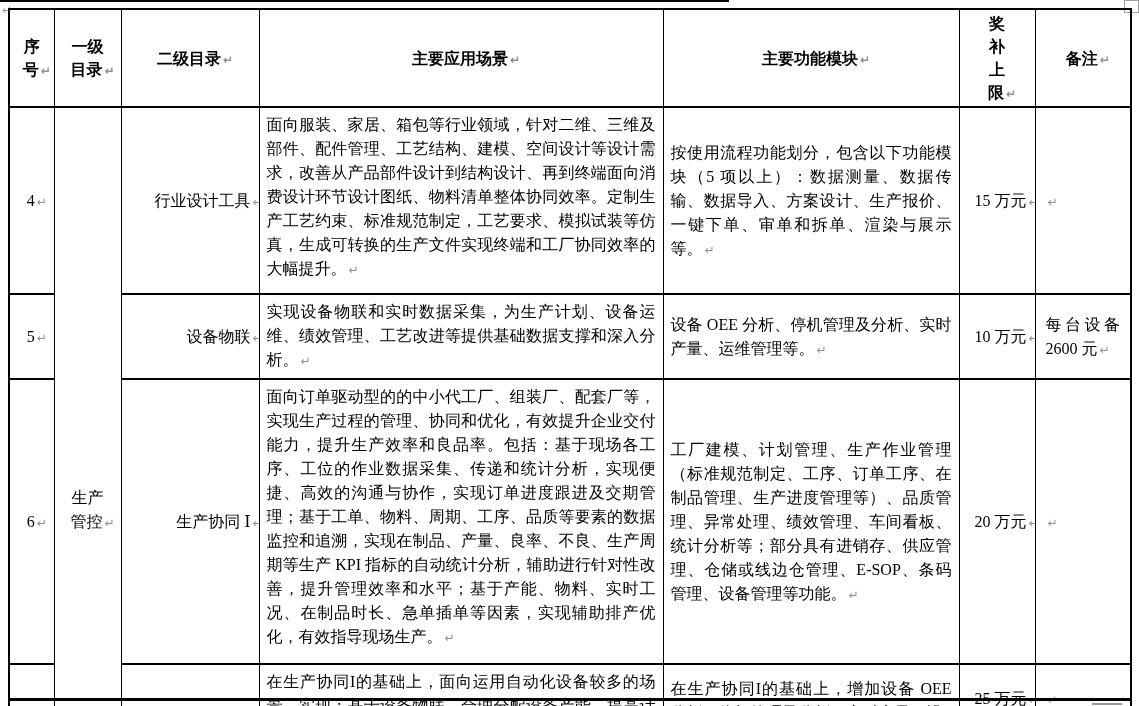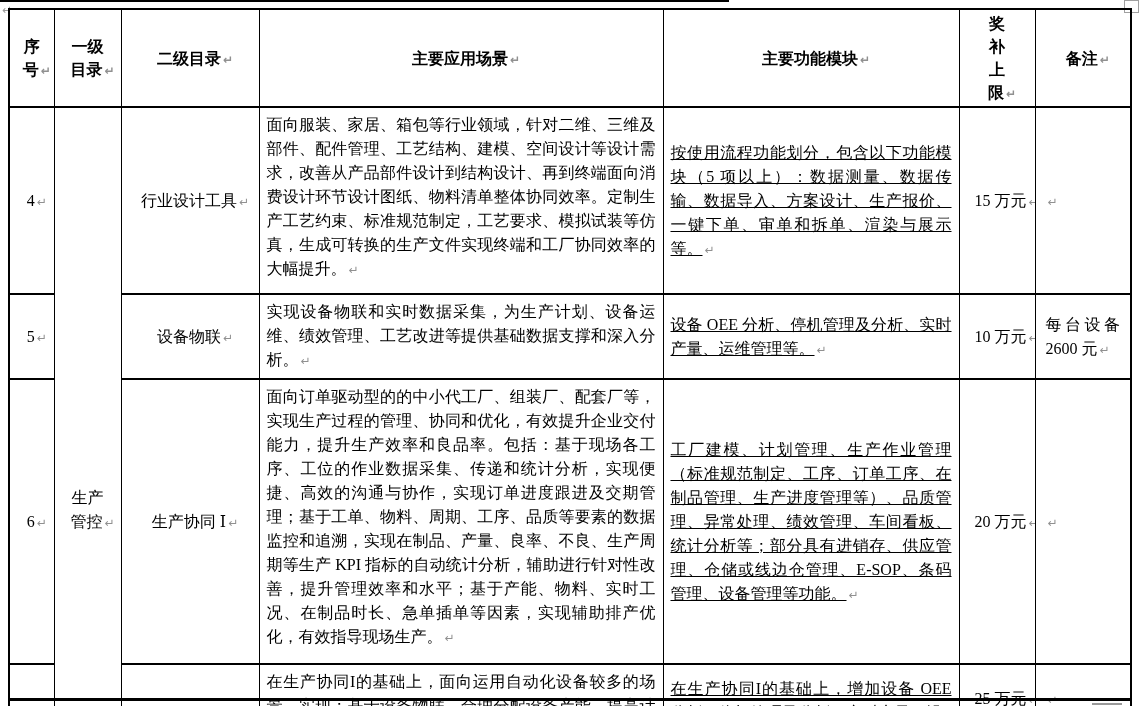--- a/index.html
+++ b/index.html
@@ -24,23 +24,23 @@
   th { font-weight:bold; text-align:center; line-height:23px; padding:2px 0; }
   th.h-no     { padding:2px 12px;margin-left:36px; }
   th.h-cat1   { padding:10px 14px; }
   th.h-subsidy{ padding:2px 22px; }
   tr.r4 { height:187px; }
   tr.r5 { height:85px; }
   tr.r6 { height:285px; }
   tr.r7 { height:120px; }
   td.c-no      { text-align:center; }
   td.c-cat1    { text-align:center; vertical-align:middle; padding:130px 12px 2px; }
-  td.c-cat2    { text-align:center; }
+  td.c-cat2    { text-align:right; }
   td.c-scenario{ vertical-align:top; text-align:justify; padding:5px 7px; }
-  td.c-modules { vertical-align:middle; text-align:justify; padding:17px 7px;text-decoration:underline; }
+  td.c-modules { vertical-align:middle; text-align:justify; padding:17px 7px; }
   td.c-subsidy { text-align:right; }
   td.c-remark  { text-align:justify; padding:2px 10px; }
   tr.r7 td.c-modules { vertical-align:top; padding-top:12px; }
   tr.r7 td.c-subsidy, tr.r7 td.c-remark { vertical-align:top; padding-top:22px; }
   
   .mark {
     color:#909090; font-size:12px; line-height:1;
     font-family:"DejaVu Sans",sans-serif;
     display:inline-block; width:0; overflow:visible; white-space:nowrap;
     vertical-align:baseline; padding-left:2px;

